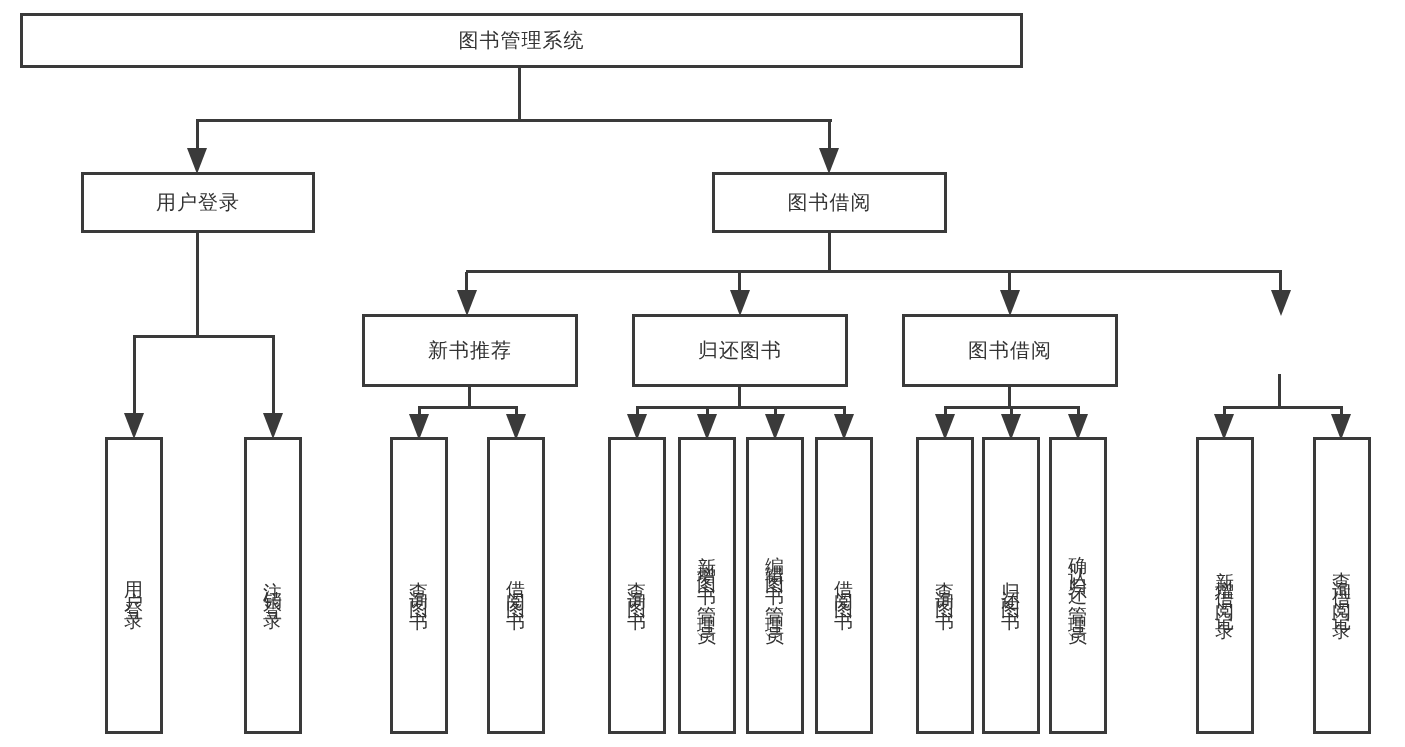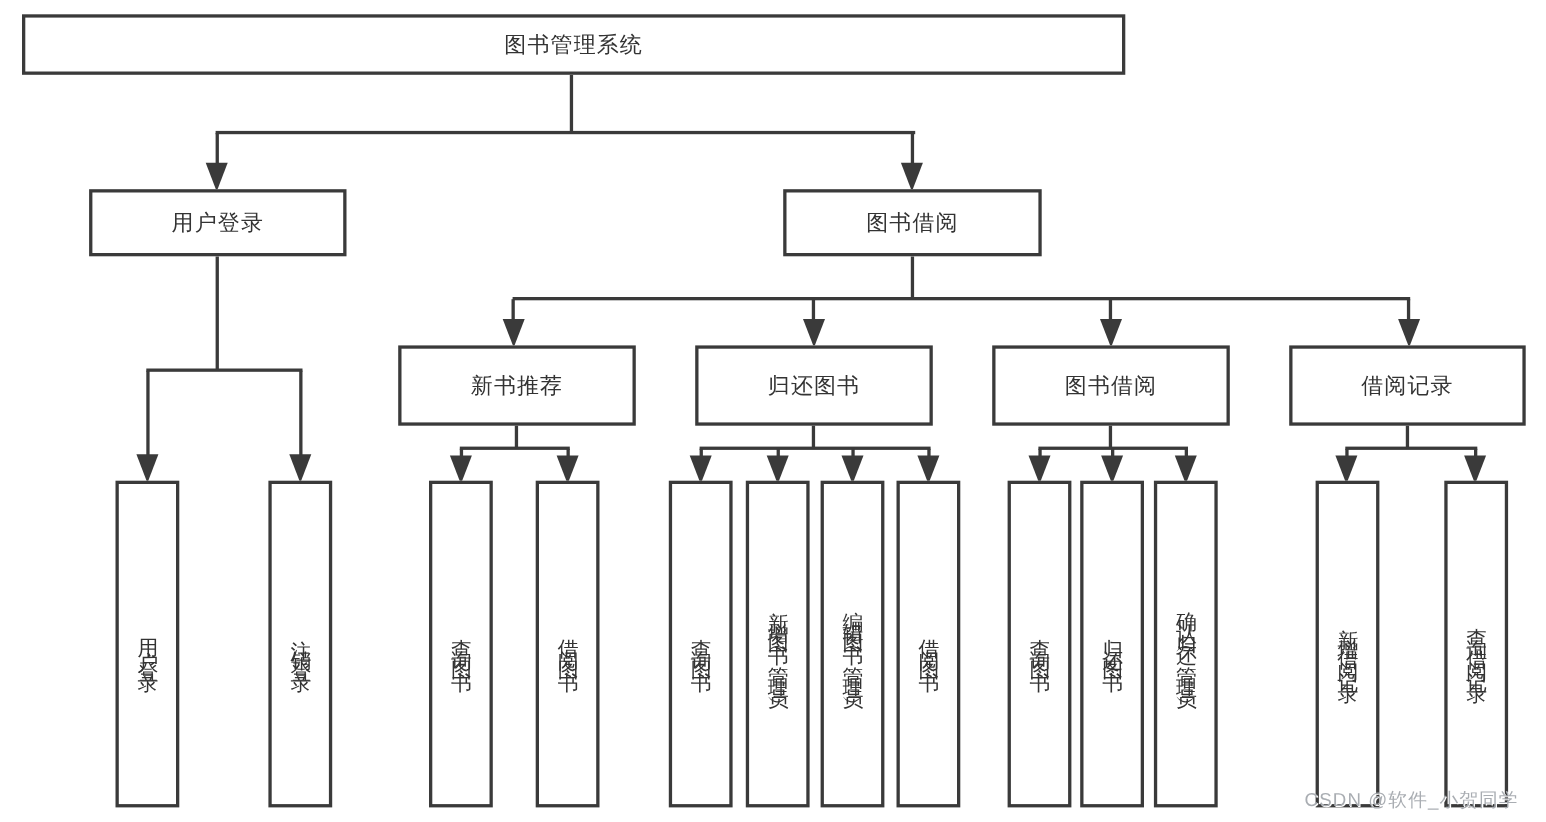--- a/index.html
+++ b/index.html
@@ -134,23 +134,20 @@
 
   <div class="box lvl2" style="left:362px">
     <span>新书推荐</span>
   </div>
   <div class="box lvl2" style="left:632px">
     <span>归还图书</span>
   </div>
   <div class="box lvl2" style="left:902px">
     <span>图书借阅</span>
   </div>
-  <div class="box lvl2" style="left:1172px;width:215px">
-    <span>借阅记录</span>
-  </div>
 
   <div class="box leaf" style="left:105px">
     <span class="vtext">用户登录</span>
   </div>
   <div class="box leaf" style="left:244px">
     <span class="vtext">注销登录</span>
   </div>
 
   <div class="box leaf" style="left:390px">
     <span class="vtext">查询图书</span>
@@ -182,15 +179,14 @@
     <span class="vtext">确认归还（管理员）</span>
   </div>
 
   <div class="box leaf" style="left:1196px">
     <span class="vtext">新增借阅记录</span>
   </div>
   <div class="box leaf" style="left:1313px">
     <span class="vtext">查询借阅记录</span>
   </div>
 
-  <div class="watermark">CSDN @软件_小贺同学</div>
 
 </div>
 
 </body></html>

